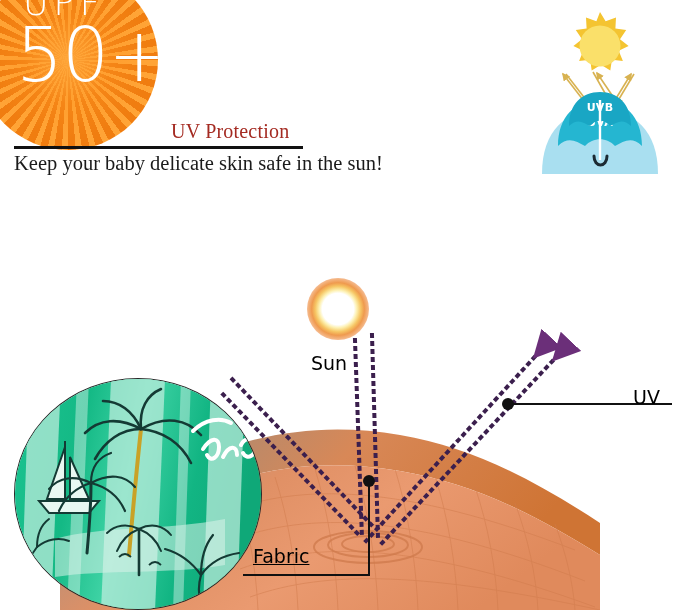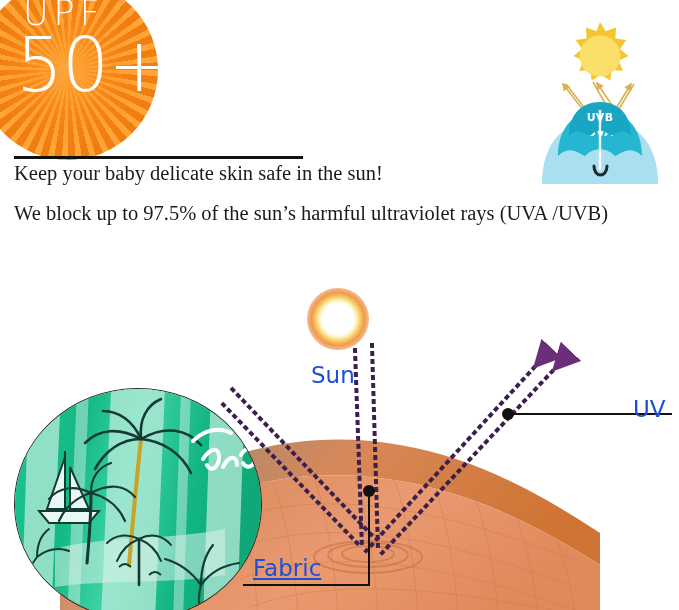--- a/index.html
+++ b/index.html
@@ -5,21 +5,21 @@
   * { box-sizing: border-box; }
   html, body {
     margin: 0; padding: 0;
     background: #ffffff;
   }
   body {
     width: 679px; height: 610px;
     position: relative; overflow: hidden;
     font-family: "Liberation Sans", sans-serif;
   }
-  .stage { position: absolute; inset: 0; margin-top: 10px; }
+  .stage { position: absolute; inset: 0; }
 
   
   #upf-badge {
     position: absolute; left: -22px; top: -30px;
     width: 180px; height: 180px; border-radius: 50%;
     background:
       repeating-conic-gradient(from 0deg at 50% 50%,
         #ffa436 0deg 4deg, #f07d10 4deg 9deg);
     overflow: hidden;
   }
@@ -80,21 +80,21 @@
     background:
       radial-gradient(circle at 50% 50%,
         #ffffff 0%, #ffffff 36%,
         #fdf0b0 43%, #f6c563 52%,
         #ef9a4e 60%, rgba(238,140,70,.55) 72%,
         rgba(238,140,70,.18) 85%, rgba(238,140,70,0) 100%);
   }
   .scene-label {
     position: absolute;
     font-family: "DejaVu Sans", sans-serif;
-    font-size: 23px; color: #1d4ed8; white-space: nowrap;
+    font-size: 19px; color: #000000; white-space: nowrap;
   }
   #label-sun    { left: 311px; top: 352px; }
   #label-uv     { left: 633px; top: 386px; }
   #label-fabric { left: 253px; top: 545px; text-decoration: underline; }
 
   
   #fabric-swatch {
     position: absolute; left: 14px; top: 378px;
     width: 248px; height: 232px; border-radius: 50%;
     overflow: hidden; border: 1px solid #2a2a2a;
@@ -104,24 +104,24 @@
 </head>
 <body>
 
 <div class="stage">
 
   <div id="upf-badge">
     <span class="upf-text" id="upf-label">UPF</span>
     <span class="upf-text" id="upf-value">50+</span>
   </div>
 
+  <div id="uv-protection-title">UV Protection</div>
   <div id="title-rule"></div>
 
   <div class="body-line" id="body-line-1">Keep your baby delicate skin safe in the sun!</div>
-  <div class="body-line" id="body-line-2">We block up to 97.5% of the sun’s harmful ultraviolet rays (UVA /UVB)</div>
 
   <div id="umbrella-diagram">
     <svg width="140" height="176" viewBox="0 0 140 176">
       <defs>
         <marker id="rayhead" markerWidth="5" markerHeight="5" refX="4" refY="2.5" orient="auto">
           <path d="M0,0 L5,2.5 L0,5 Z" fill="#d8b251"></path>
         </marker>
       </defs>
 
       <g>

